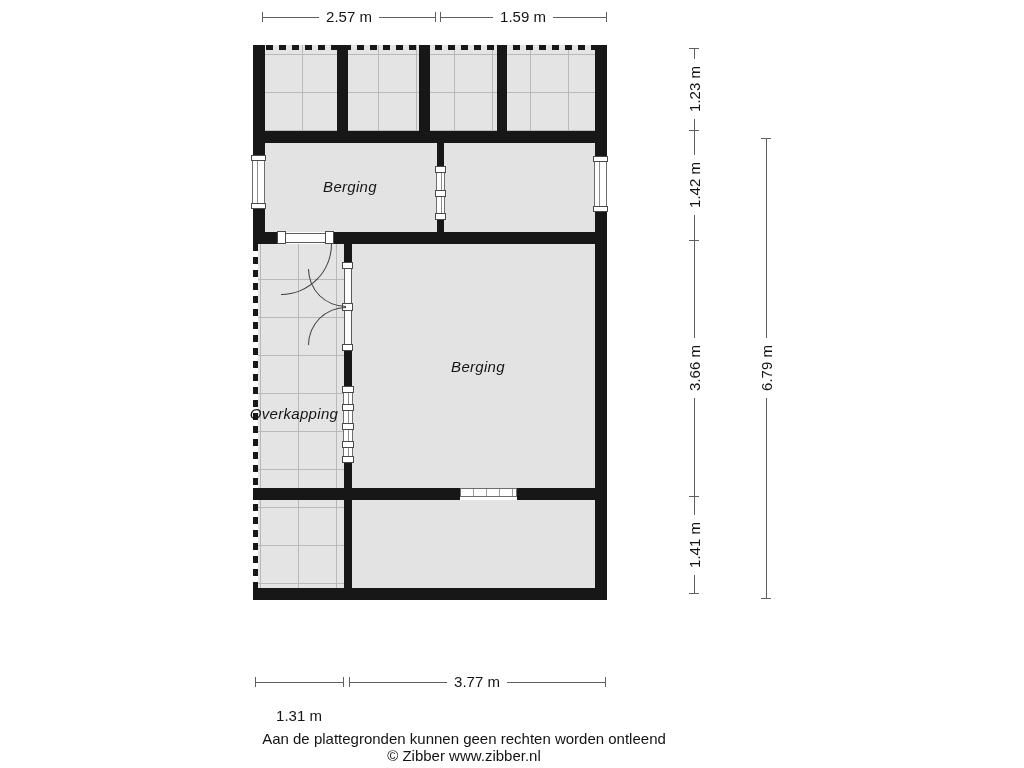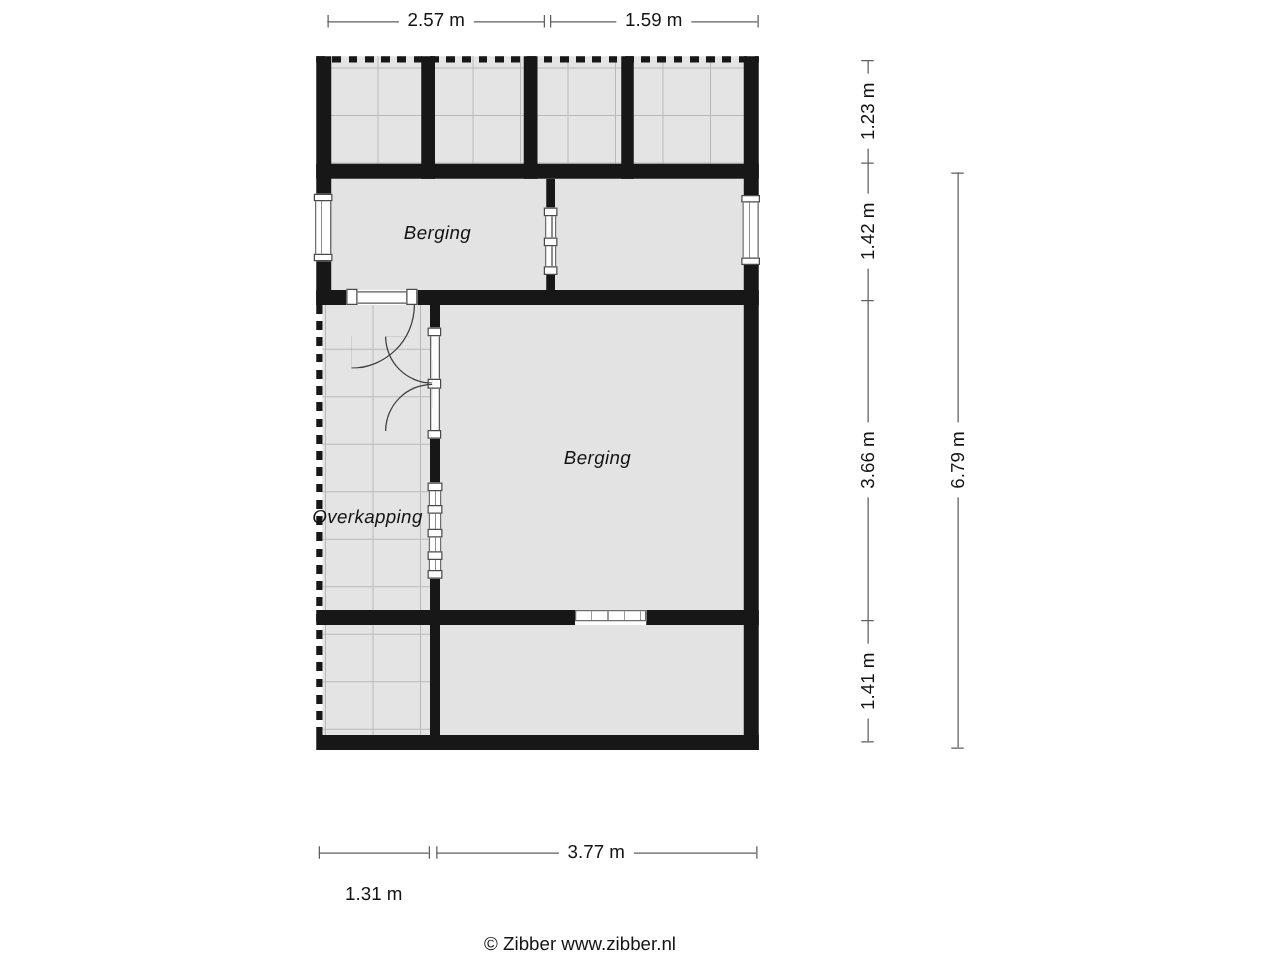--- a/index.html
+++ b/index.html
@@ -144,15 +144,16 @@
   <div class="vlabel" style="left:695px;top:89px;">1.23 m</div>
   <div class="vlabel" style="left:695px;top:185px;">1.42 m</div>
   <div class="vlabel" style="left:695px;top:368px;">3.66 m</div>
   <div class="vlabel" style="left:695px;top:545px;">1.41 m</div>
 
   <div class="dimline" style="left:766px;top:138px;width:1px;height:460px;"></div>
   <div class="tick-h" style="left:761px;top:138px;"></div>
   <div class="tick-h" style="left:761px;top:598px;"></div>
   <div class="vlabel" style="left:767px;top:368px;">6.79 m</div>
 
+  <div class="footer-line" style="left:464px;top:730px;">Aan de plattegronden kunnen geen rechten worden ontleend</div>
   <div class="footer-line" style="left:464px;top:747px;">© Zibber www.zibber.nl</div>
 
 </div>
 
 </body></html>

